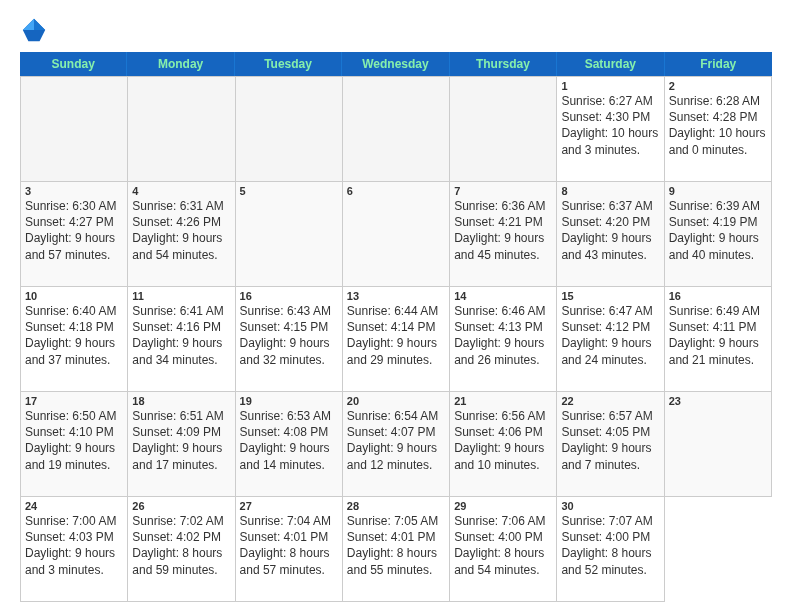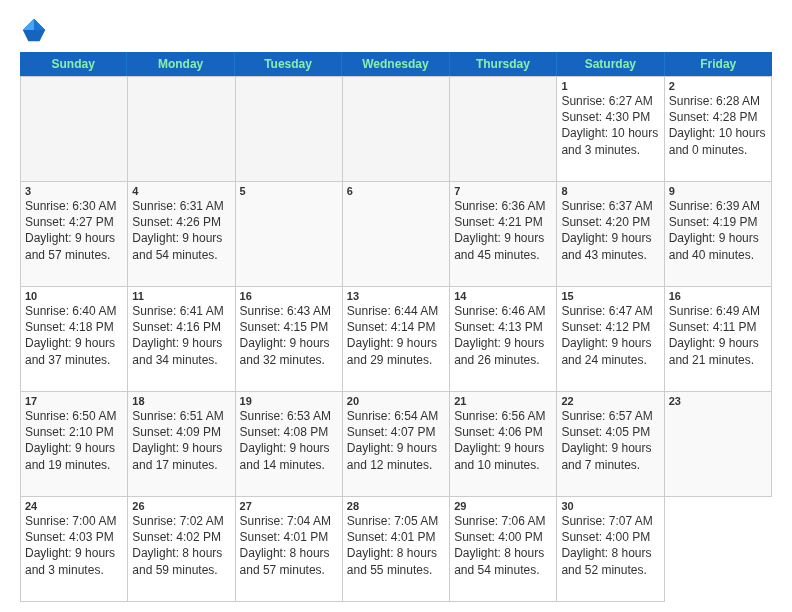--- a/index.html
+++ b/index.html
@@ -252,21 +252,21 @@
             <div class="day-info">Sunrise: 6:49 AM
 Sunset: 4:11 PM
 Daylight: 9 hours
 and 21 minutes.</div>
           </div>
         </div>
         <div class="cal-row">
           <div class="cal-cell alt">
             <span class="day-num">17</span>
             <div class="day-info">Sunrise: 6:50 AM
-Sunset: 2:10 PM
+Sunset: 4:10 PM
 Daylight: 9 hours
 and 19 minutes.</div>
           </div>
           <div class="cal-cell alt">
             <span class="day-num">18</span>
             <div class="day-info">Sunrise: 6:51 AM
 Sunset: 4:09 PM
 Daylight: 9 hours
 and 17 minutes.</div>
           </div>

